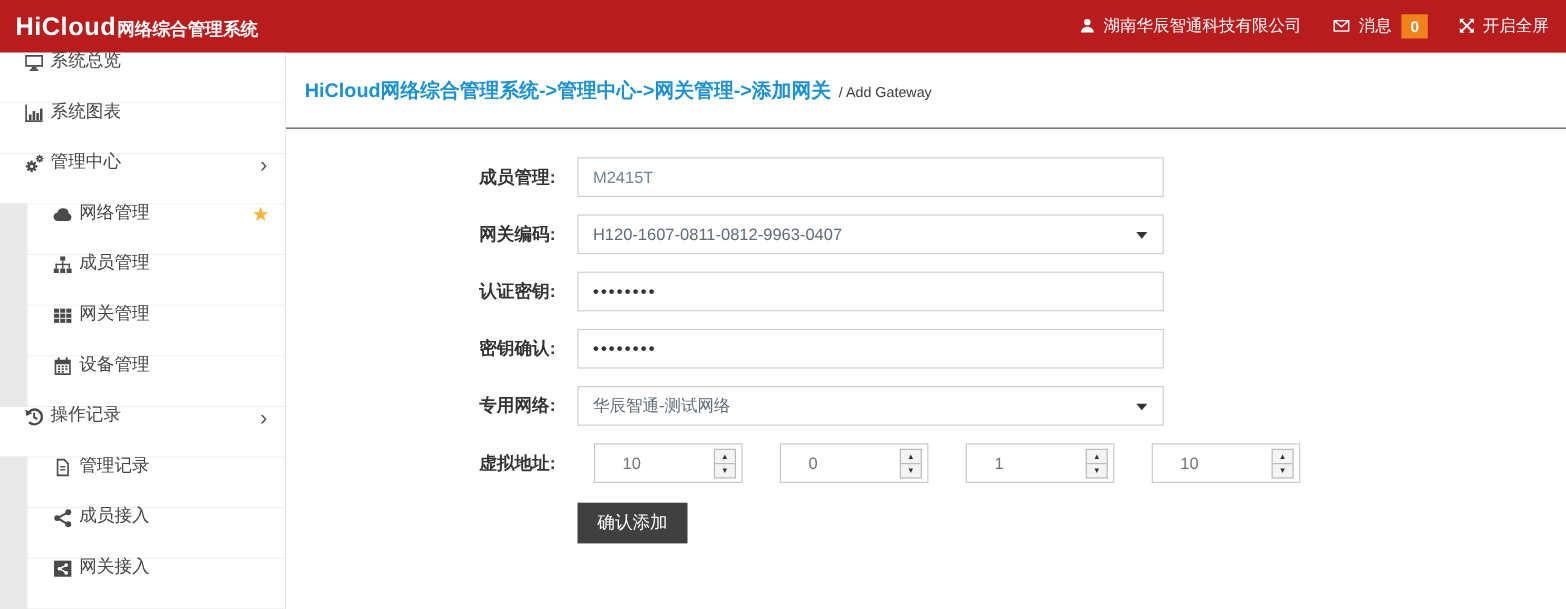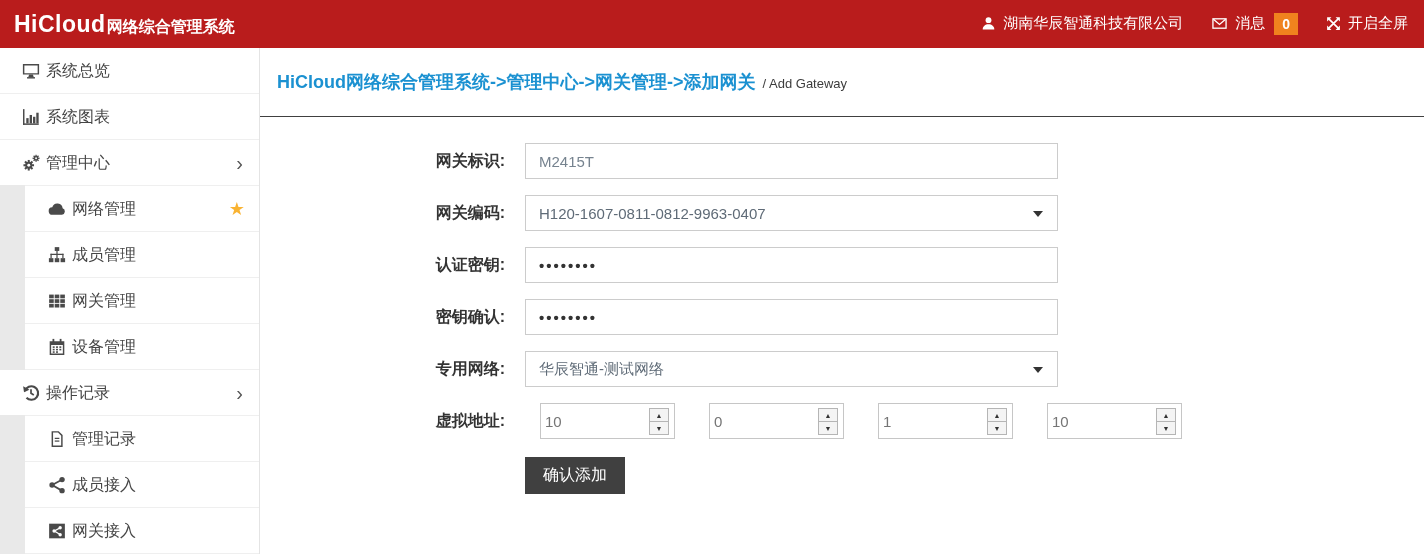--- a/index.html
+++ b/index.html
@@ -16,21 +16,21 @@
     font-size:15px; padding-right:2px; }
   .top-item { display:flex; align-items:center; gap:7px; cursor:pointer; }
   .top-item svg { display:block; }
   .msg-badge { background:#f0821e; color:#fff; font-size:14px; font-weight:bold;
     padding:3px 8px; margin-left:2px; line-height:1.2; }
 
   
   .sidebar { position:absolute; left:0; top:48px; width:260px; height:506px;
     background:#fff; border-right:1px solid #e4e4e4; }
   .nav-item { position:relative; height:46px; border-bottom:1px solid #efefef;
-    display:flex; align-items:center; color:#454545; font-size:16px; cursor:pointer;
+    display:flex; align-items:flex-start; color:#454545; font-size:16px; cursor:pointer;
     background:#fff; }
   .nav-item.top { padding-left:22px; }
   .nav-item.sub { padding-left:48px; }
   .nav-item.sub::before { content:""; position:absolute; left:0; top:-1px; bottom:-1px;
     width:25px; background:#e9e9e9; }
   .nav-icon { width:18px; height:18px; margin-right:6px; color:#4a4a4a; flex:0 0 auto; }
   .nav-icon svg { width:18px; height:18px; display:block; }
   .nav-label { line-height:1; }
   .chevron { margin-left:auto; margin-right:16px; color:#555; font-size:20px;
     line-height:1; }
@@ -54,21 +54,21 @@
     font-size:15px; color:#76838f; }
   input.fld { outline:none; }
   input.pwd { font-size:15px; letter-spacing:2px; color:#333; font-weight:bold; }
   .select-fld { cursor:pointer; color:#5f6b77; }
   .caret { position:absolute; right:14px; top:15px; width:0; height:0;
     border-left:5px solid transparent; border-right:5px solid transparent;
     border-top:6px solid #333; }
 
   .octets { display:flex; padding-left:15px; }
   .octet { width:135px; height:36px; border:1px solid #c6c6c6; margin-right:34px;
-    display:flex; align-items:center; padding-left:4px; position:relative;
+    display:flex; align-items:center; padding-left:25px; position:relative;
     font-size:15px; color:#757575; }
   .octet:last-child { margin-right:0; }
   .spin { position:absolute; right:5px; top:4px; width:20px; height:27px;
     border:1px solid #b5b5b5; background:#f4f4f4; display:flex; flex-direction:column; }
   .spin-btn { flex:1; display:flex; align-items:center; justify-content:center;
     font-size:7px; color:#333; cursor:pointer; line-height:1; }
   .spin-btn.up { border-bottom:1px solid #b5b5b5; }
 
   .btn-row { margin-top:18px; margin-left:265px; }
   .submit-btn { width:100px; height:37px; background:#404040; color:#fff;
@@ -286,21 +286,21 @@
 <div class="content">
 
   <div class="page-header">
     <span class="crumb-trail">HiCloud网络综合管理系统-&gt;管理中心-&gt;网关管理-&gt;添加网关</span>
     <span class="crumb-suffix">/ Add Gateway</span>
   </div>
 
   <div class="form-area">
 
     <div class="form-row">
-      <div class="form-label">网关标识:</div>
+      <div class="form-label">成员管理:</div>
       <input class="fld" type="text" value="M2415T" style="">
     </div>
 
     <div class="form-row">
       <div class="form-label">网关编码:</div>
       <div class="fld select-fld">
         <span>H120-1607-0811-0812-9963-0407</span>
         <span class="caret"></span>
       </div>
     </div>

